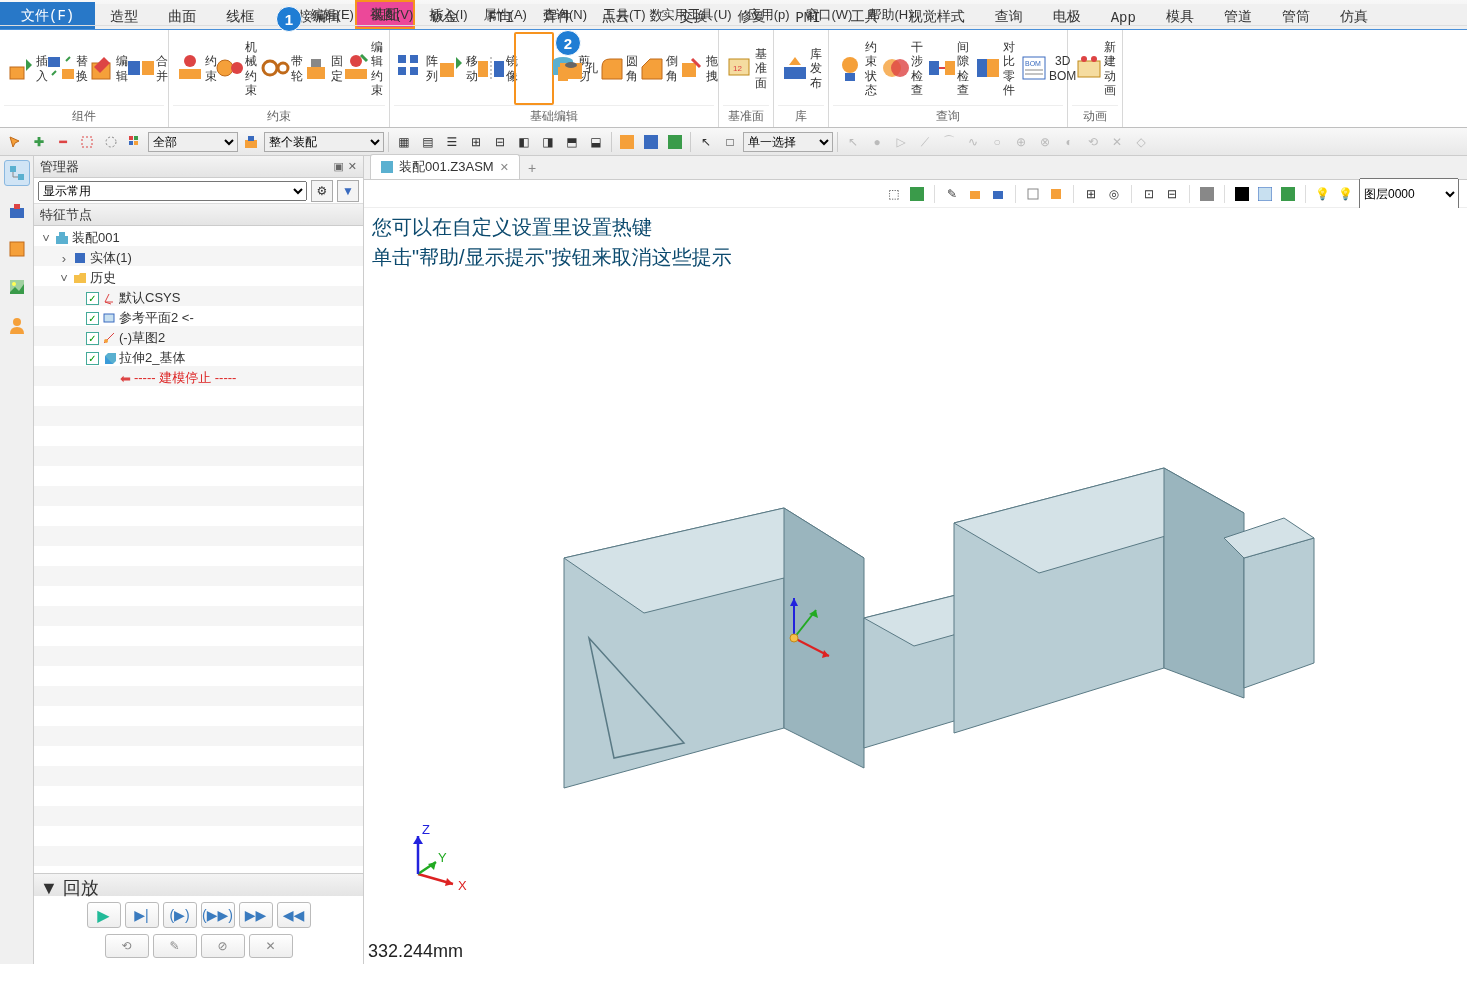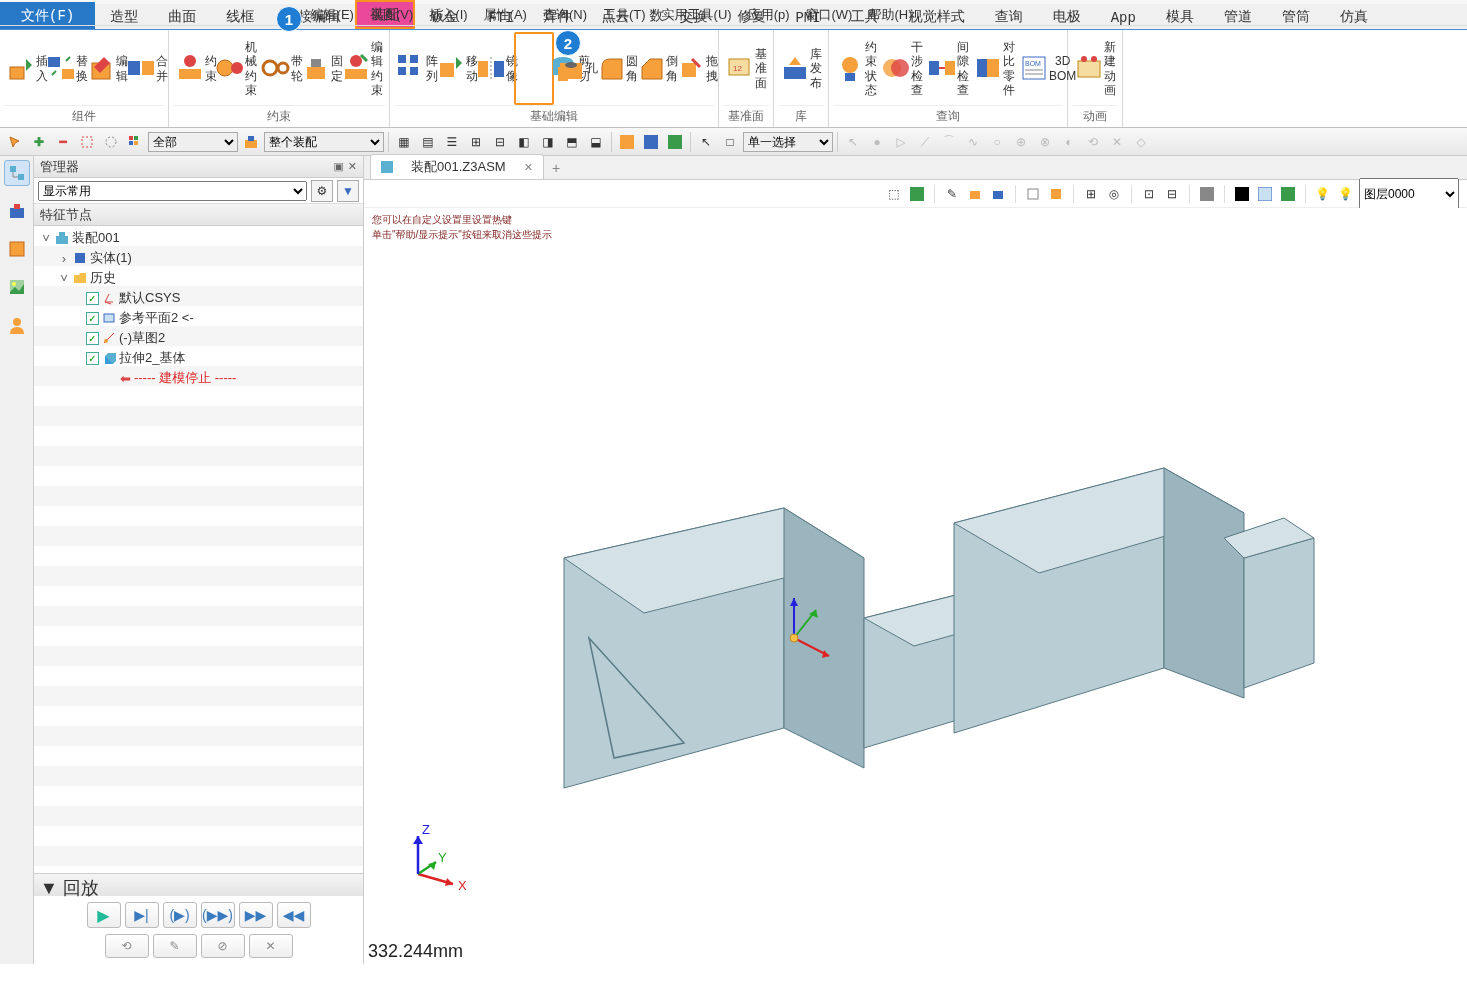--- a/index.html
+++ b/index.html
@@ -62,29 +62,29 @@
 .playback { border-top: 1px solid #ccc; }
 .playback-hdr { height: 22px; background: linear-gradient(#f4f4f4,#e4e4e4); padding: 2px 6px; font-size: 18px; }
 .playback-btns { display: flex; justify-content: center; gap: 4px; padding: 6px; }
 .playback-btns .pb { width: 34px; height: 26px; border: 1px solid #bbb; background: linear-gradient(#fff,#eee); border-radius: 3px; display: flex; align-items: center; justify-content: center; color: #3a7bbf; font-size: 14px; }
 .play-icon { color: #2b9; font-size: 16px; }
 .playback-row2 { display: flex; justify-content: center; gap: 4px; padding: 0 6px 6px; }
 .playback-row2 .pb { width: 44px; height: 24px; border: 1px solid #bbb; background: linear-gradient(#fff,#eee); border-radius: 3px; display: flex; align-items: center; justify-content: center; color: #888; }
 
 .viewport { flex: 1; display: flex; flex-direction: column; position: relative; }
 .doc-tabs { height: 24px; background: #f0f0f0; border-bottom: 1px solid #ccc; display: flex; align-items: flex-end; padding-left: 6px; }
-.doc-tab { padding: 3px 10px; background: #fff; border: 1px solid #ccc; border-bottom: none; border-radius: 3px 3px 0 0; font-size: 13px; display: flex; align-items: center; gap: 18px; }
+.doc-tab { padding: 3px 10px; background: #fff; border: 1px solid #ccc; border-bottom: none; border-radius: 3px 3px 0 0; font-size: 13px; display: flex; align-items: center; gap: 6px; }
 .doc-tab .close { color: #888; font-size: 11px; }
 .doc-add { padding: 3px 8px; color: #888; font-size: 14px; }
 .view-tools { height: 28px; display: flex; align-items: center; justify-content: flex-end; padding: 0 8px; gap: 3px; border-bottom: 1px solid #eee; }
 .view-tools .ic { width: 20px; height: 20px; display: inline-flex; align-items: center; justify-content: center; }
 .view-tools .sep { width: 1px; height: 18px; background: #ddd; margin: 0 4px; }
 .view-tools select { height: 32px; font-size: 12px; }
 .canvas { flex: 1; background: #fff; position: relative; }
-.hint { position: absolute; top: 4px; left: 8px; font-size: 10px; color: #7f1d1d; line-height: 1.5; }
+.hint { position: absolute; top: 4px; left: 8px; font-size: 20px; color: #0c4a6e; line-height: 1.5; }
 .status { position: absolute; bottom: 2px; left: 4px; font-size: 18px; color: #222; }
 .axis { position: absolute; bottom: 70px; left: 34px; }
 
 
 svg { display: block; }
 </style>
 </head>
 <body>
 
 <div class="title-bar">

